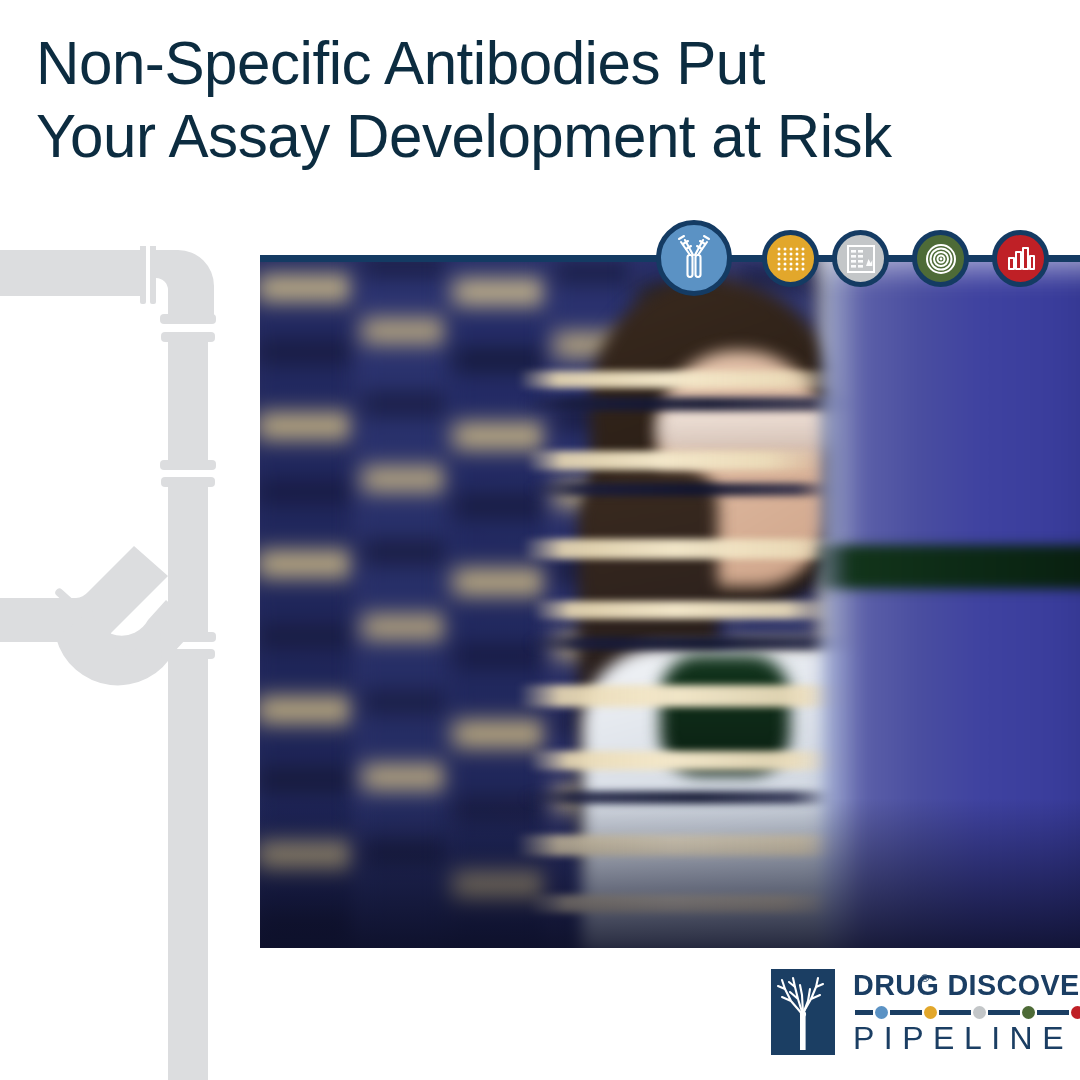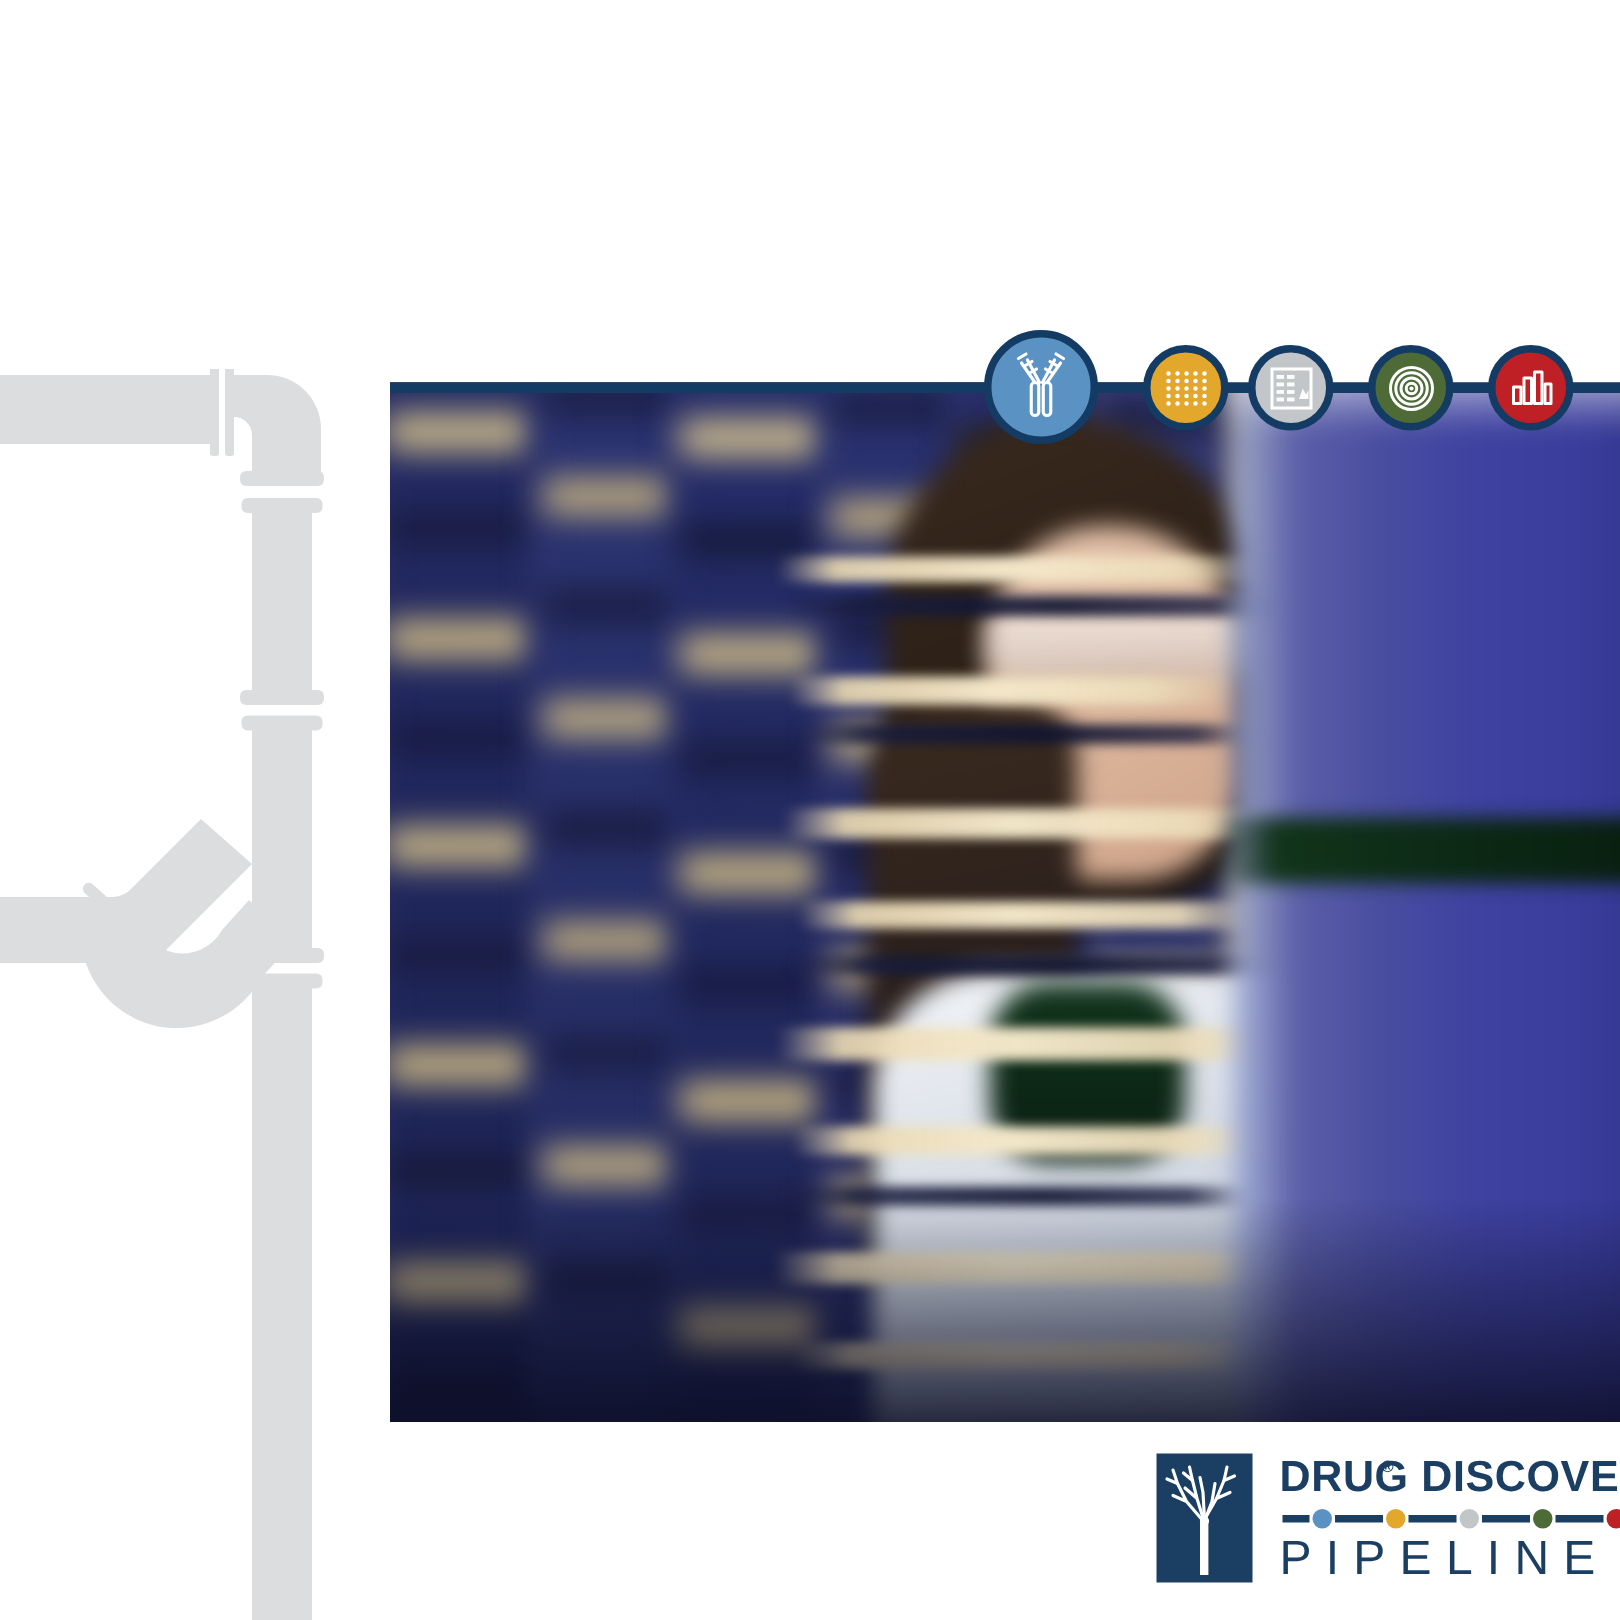--- a/index.html
+++ b/index.html
@@ -265,20 +265,24 @@
       <rect x="112" y="372" width="96" height="8" rx="4" transform="rotate(-42 160 376)"></rect>
 
       <path d="M176 352 h32 v44 h-32 z"></path>
       <rect x="160" y="386" width="56" height="10" rx="4"></rect>
       <rect x="161" y="403" width="54" height="10" rx="4"></rect>
 
       <rect x="168" y="411" width="40" height="430"></rect>
     </g>
   </svg>
 
+  <div id="headline">
+    <div class="headline-line">Non-Specific Antibodies Put</div>
+    <div class="headline-line">Your Assay Development at Risk</div>
+  </div>
 
   <div id="photo-wrap">
     <div id="photo">
 
       <div class="rack-col" id="rack-a">
         <div class="slot" style="top:30px;height:26px;background:#cdbb8a;"></div>
         <div class="slot" style="top:96px;height:22px;background:#171a3e;"></div>
         <div class="slot" style="top:168px;height:26px;background:#c9b684;"></div>
         <div class="slot" style="top:236px;height:22px;background:#161940;"></div>
         <div class="slot" style="top:306px;height:26px;background:#cbb886;"></div>

